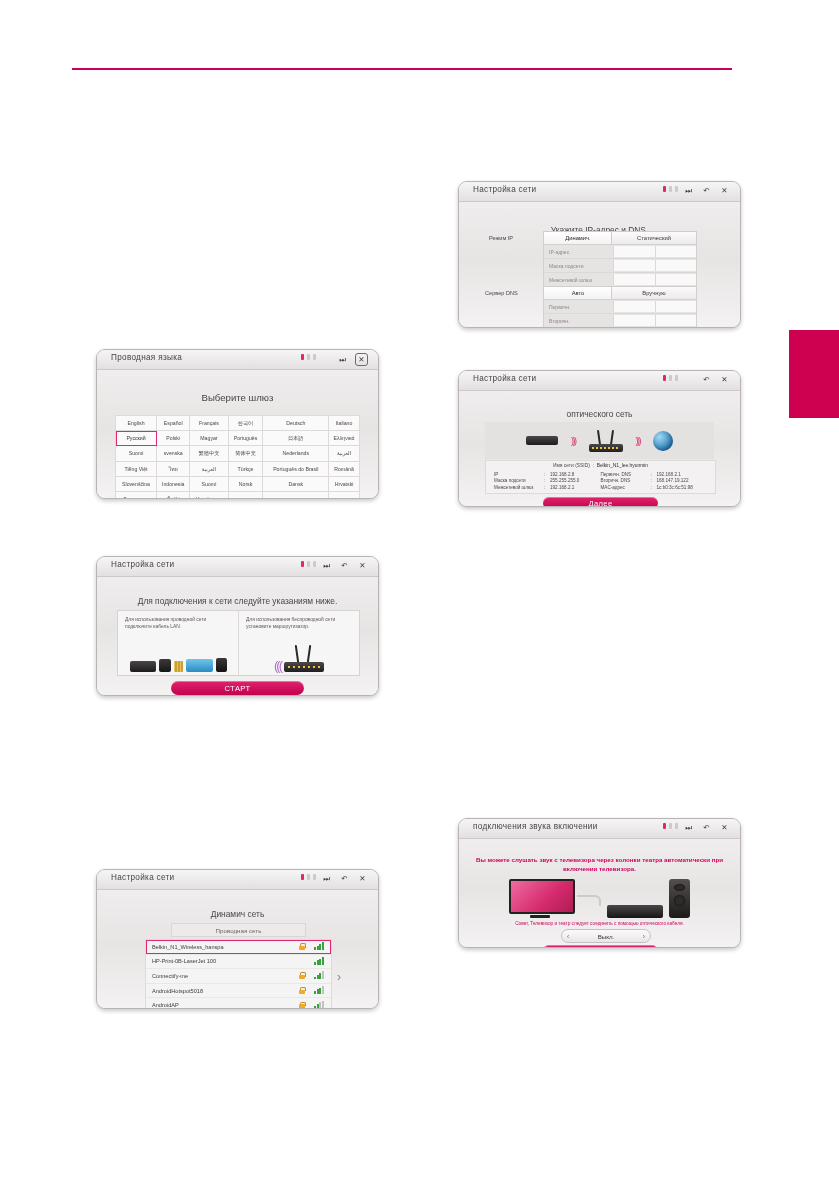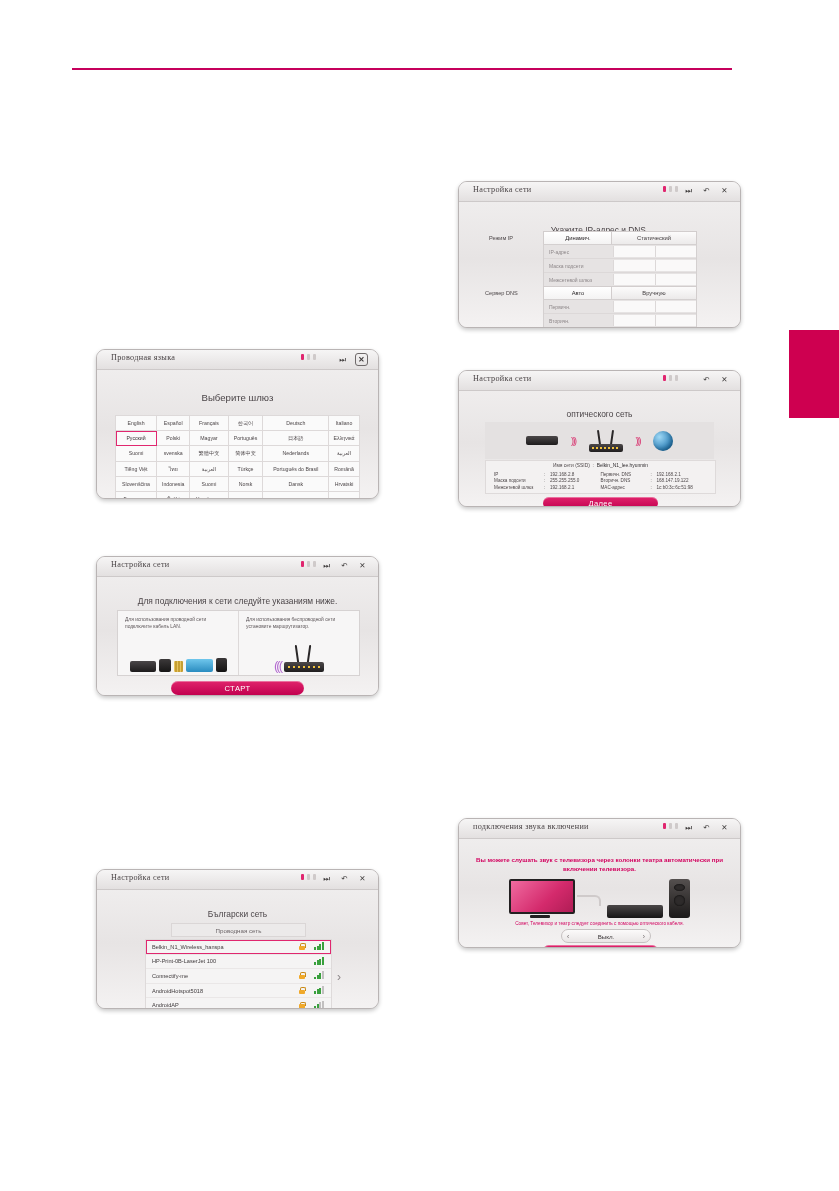--- a/index.html
+++ b/index.html
@@ -9,21 +9,21 @@
     -webkit-font-smoothing:antialiased;
   }
   .page{position:absolute;inset:0;}
   .top-rule{position:absolute;left:72px;top:68px;width:660px;height:2px;background:#c6005c;}
   .side-tab{position:absolute;left:789px;top:330px;width:50px;height:88px;background:#ce0050;}
 
   
   .dlg{position:absolute;background:#f2f0f0;border:1px solid #b9b4b4;border-radius:9px;
        box-shadow:0 2px 4px rgba(0,0,0,.22);overflow:hidden;}
   .dlg .titlebar{height:19px;background:linear-gradient(#f6f5f5,#e3e0e0);
-       border-bottom:1px solid #cdc9c9;position:relative;font-family:Liberation Serif, serif;}
+       border-bottom:1px solid #cdc9c9;position:relative;}
   .dlg .title{position:absolute;left:14px;top:3px;font-size:8.2px;color:#4a4446;letter-spacing:.3px;white-space:nowrap;}
   .dlg .tb-icons{position:absolute;right:10px;top:3px;display:flex;gap:7px;align-items:center;}
   .tbi{width:11px;height:11px;border-radius:2px;display:flex;align-items:center;justify-content:center;
        font-size:7.5px;color:#3d3a3a;line-height:1;}
   .tbi.boxed{border:1px solid #6f6a6a;border-radius:3px;font-weight:bold;}
   .dlg .tb-dots{position:absolute;right:62px;top:4px;display:flex;gap:3px;align-items:center;}
   .tb-dot{width:3px;height:6px;background:#cfcaca;border-radius:1px;}
   .tb-dot.red{background:#e0266f;}
   .dlg .body{position:relative;background:linear-gradient(#efeded,#e7e4e4 45%,#f4f2f2);height:calc(100% - 19px);}
 
@@ -268,21 +268,21 @@
           <span class="tb-dot"></span>
           <span class="tb-dot"></span>
       </div>
       <div class="tb-icons">
         <span class="tbi">⏭</span>
         <span class="tbi">↶</span>
         <span class="tbi">✕</span>
       </div>
     </div>
     <div class="body">
-      <div class="dlg-head hl">Български сеть</div>
+      <div class="dlg-head hl">Динамич сеть</div>
       <div class="wiredrow">Проводная сеть</div>
       <div class="aplist" id="ap-list">
           <div class="aprow sel">
             <span class="apname">Belkin_N1_Wireless_hanspa</span>
             <span class="lock">
               <b></b>
               <i></i>
             </span>
             <span class="bars">
               <s style="height: 2.9px;"></s>

